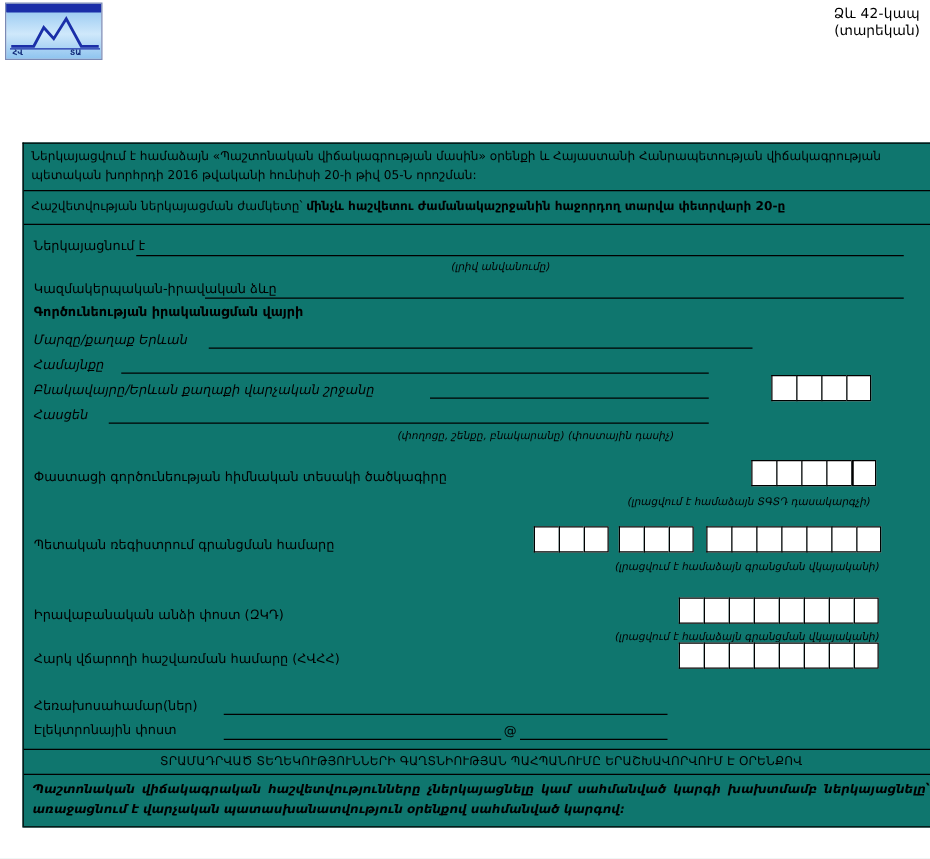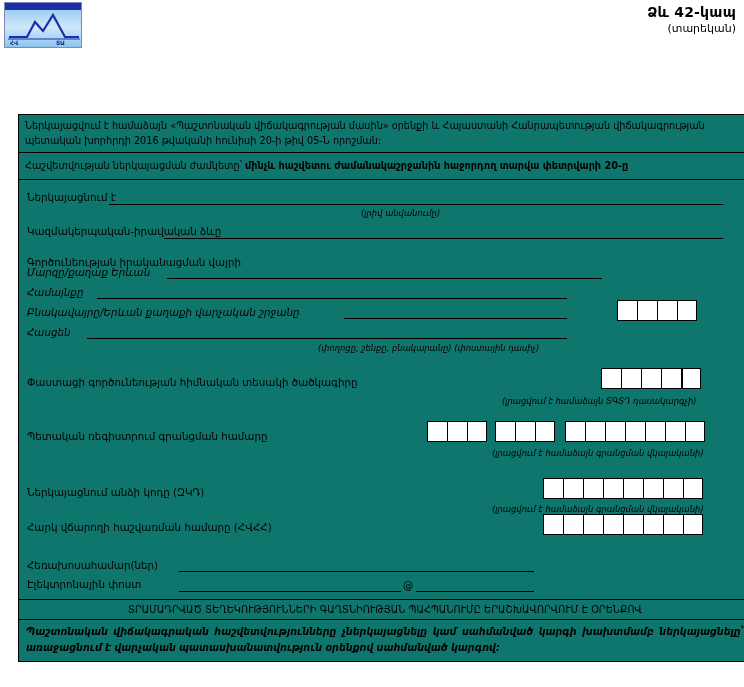--- a/index.html
+++ b/index.html
@@ -57,22 +57,22 @@
   .logo .lbl-r { right: 16px; }
 
   .form-code {
     position: absolute;
     right: 8px;
     top: 4px;
     text-align: right;
     line-height: 1.25;
   }
   .form-code .code {
-    font-size: 14px;
-    font-weight: bold;
+    font-size: 11px;
+    font-weight: normal;
     letter-spacing: 0.2px;
   }
   .form-code .period {
     font-size: 11px;
   }
 
   .titles {
     position: absolute;
     left: 0;
     right: 0;
@@ -148,21 +148,21 @@
     text-align: justify;
     border-bottom: 1px solid #000;
   }
 
   
   .fld {
     position: absolute;
     font-size: 10.3px;
     white-space: nowrap;
   }
-  .fld.bold { font-weight: normal; margin-top: 12px; }
+  .fld.bold { font-weight: bold; }
   .fld.ital { font-style: italic; }
   .hint {
     position: absolute;
     font-size: 8.4px;
     font-style: italic;
     white-space: nowrap;
   }
   .rule {
     position: absolute;
     border-bottom: 1px solid #000;
@@ -277,21 +277,21 @@
           <span class="cell"></span>
           <span class="cell"></span>
           <span class="cell"></span>
           <span class="cell"></span>
           <span class="cell"></span>
           <span class="cell"></span>
           <span class="cell"></span>
         </div>
       <span class="hint" style="left:473px; top:268px;">(լրացվում է համաձայն գրանցման վկայականի)</span>
 
-      <span class="fld" style="left:8px; top:306px;">Ներկայացնում անձի կոդը (ԶԿԴ)</span>
+      <span class="fld" style="left:8px; top:306px;">Իրավաբանական անձի փոստ (ԶԿԴ)</span>
       <div class="boxes" id="legalentity-boxes" style="left:524px; top:298px;">
           <span class="cell"></span>
           <span class="cell"></span>
           <span class="cell"></span>
           <span class="cell"></span>
           <span class="cell"></span>
           <span class="cell"></span>
           <span class="cell"></span>
           <span class="cell"></span>
         </div>

